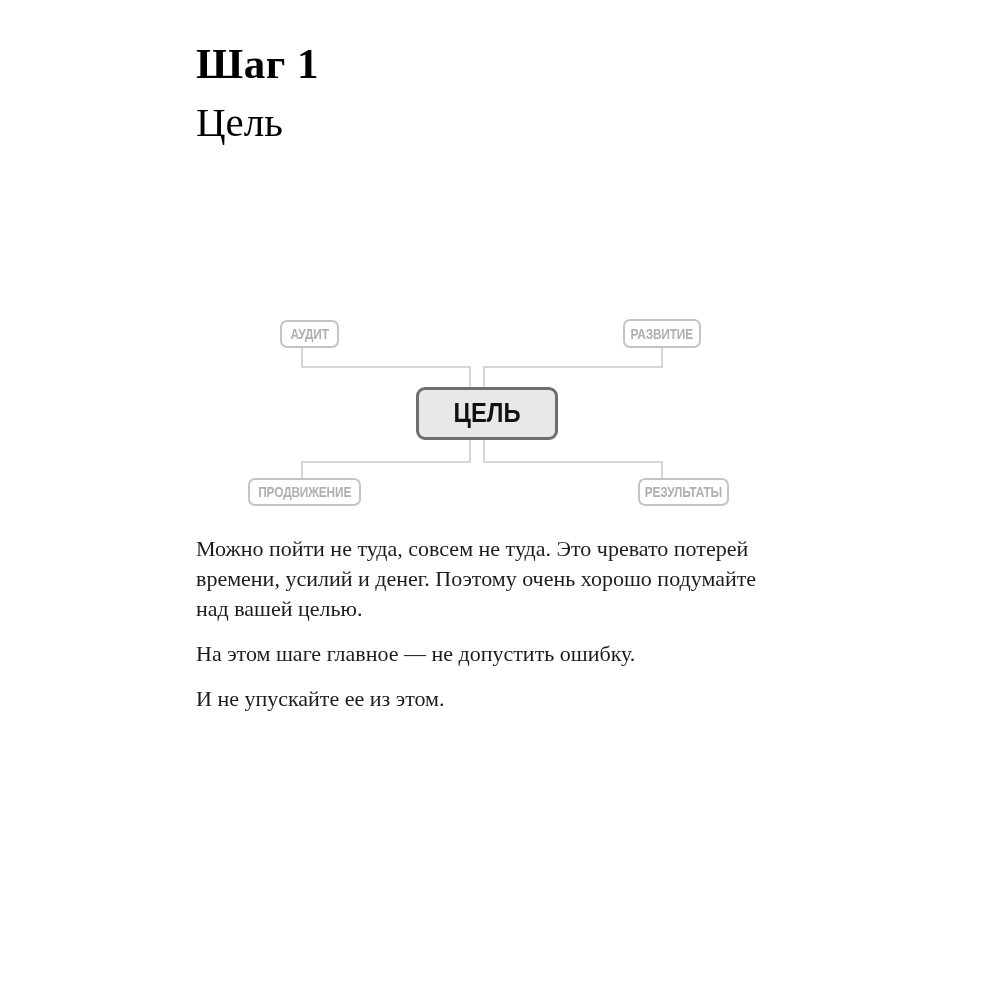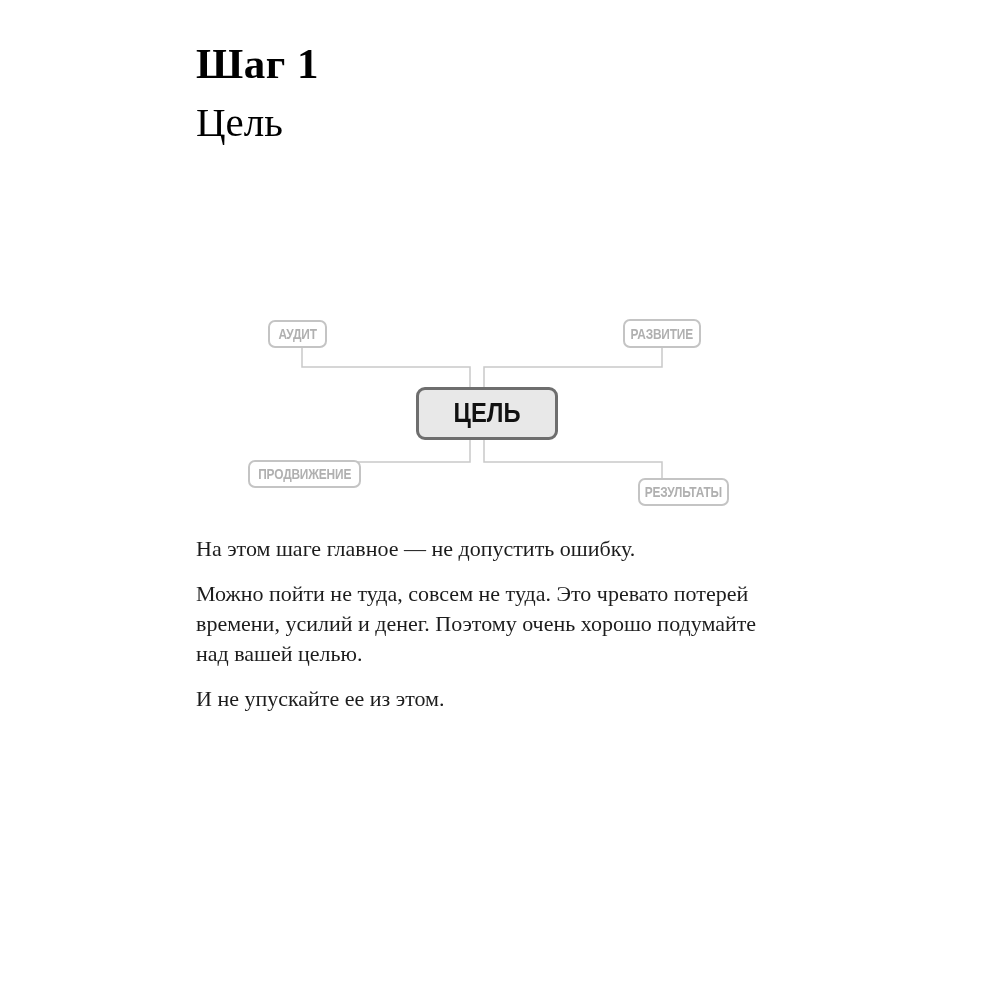--- a/index.html
+++ b/index.html
@@ -32,23 +32,23 @@
     background: var(--node_fill, #fff);
     border: 2px solid var(--node_border, #c4c4c4);
     border-radius: 7px;
     font-family: "Liberation Sans", sans-serif;
     font-weight: 700;
     color: var(--node_text, #b0b0b0);
     font-size: 14px;
     white-space: nowrap;
   }
   .node .lbl { display: inline-block; transform: scaleX(0.85); letter-spacing: -0.2px; }
-  .node-audit        { left: 268px; top: 320px; width: 59px;  height: 28px; }
+  .node-audit        { left: 280px; top: 320px; width: 59px;  height: 28px; }
   .node-razvitie     { left: 623px; top: 319px; width: 78px;  height: 29px; }
-  .node-prodvizhenie { left: 248px; top: 460px; width: 113px; height: 28px; }
+  .node-prodvizhenie { left: 248px; top: 478px; width: 113px; height: 28px; }
   .node-rezultaty    { left: 618px; top: 478px; width: 91px;  height: 28px; margin-left: 20px; }
   .node-center {
     left: 416px; top: 387px; width: 142px; height: 53px;
     background: var(--center_fill, #e8e8e8);
     border: 3px solid var(--center_border, #6e6e6e);
     border-radius: 9px;
     color: var(--center_text, #111);
     font-size: 27px;
   }
   .node-center .lbl { transform: scaleX(0.88); letter-spacing: 0; }
@@ -87,20 +87,20 @@
     <span class="lbl">ЦЕЛЬ</span>
   </div>
   <div class="node node-prodvizhenie">
     <span class="lbl">ПРОДВИЖЕНИЕ</span>
   </div>
   <div class="node node-rezultaty">
     <span class="lbl">РЕЗУЛЬТАТЫ</span>
   </div>
 
   <div class="bodytext">
-    <p>На этом шаге главное — не допустить ошибку.</p>
     <p>Можно пойти не туда, совсем не туда. Это чревато потерей
 времени, усилий и денег. Поэтому очень хорошо подумайте
 над вашей целью.</p>
+    <p>На этом шаге главное — не допустить ошибку.</p>
     <p>И не упускайте ее из этом.</p>
   </div>
 
 </div>
 
 </body></html>

